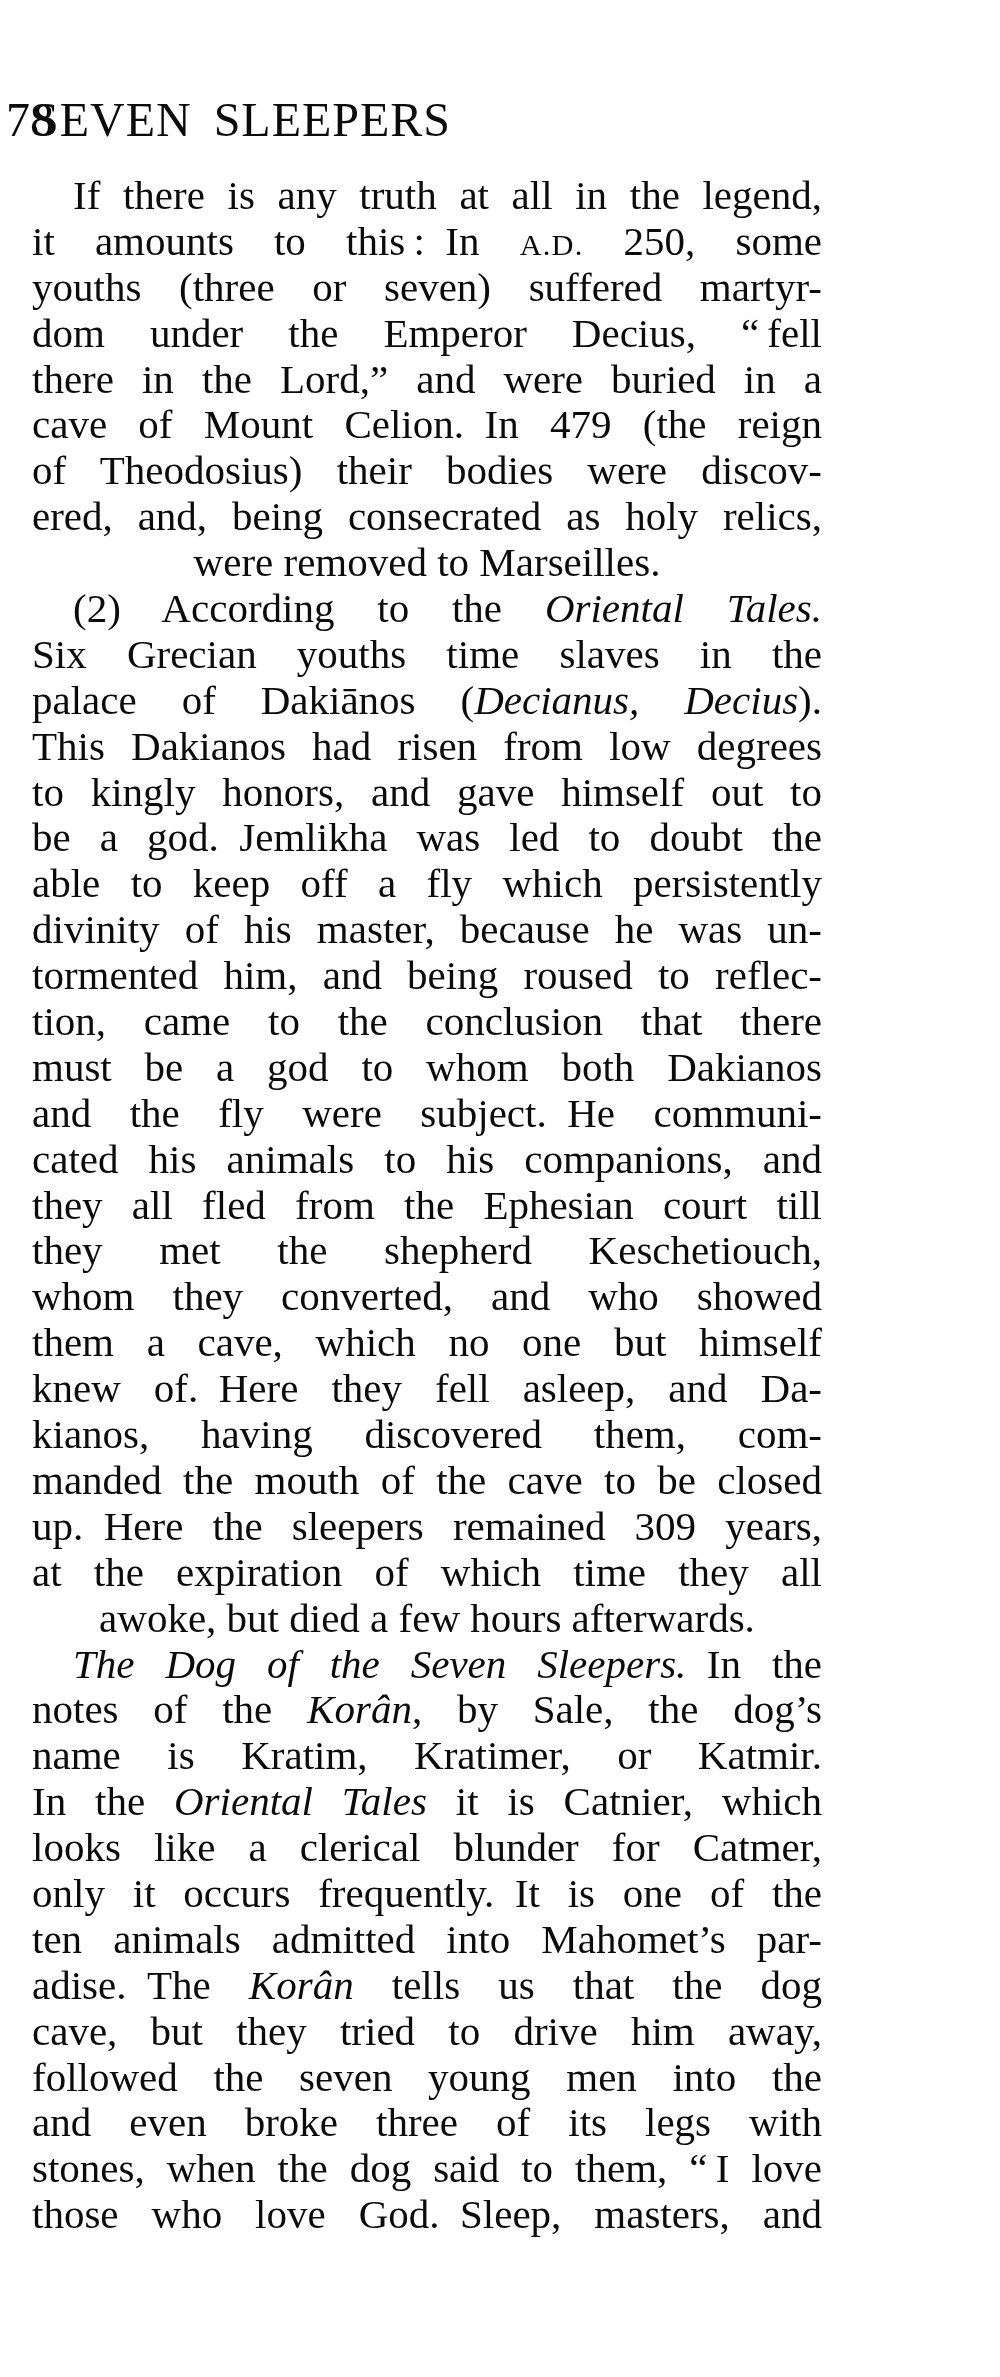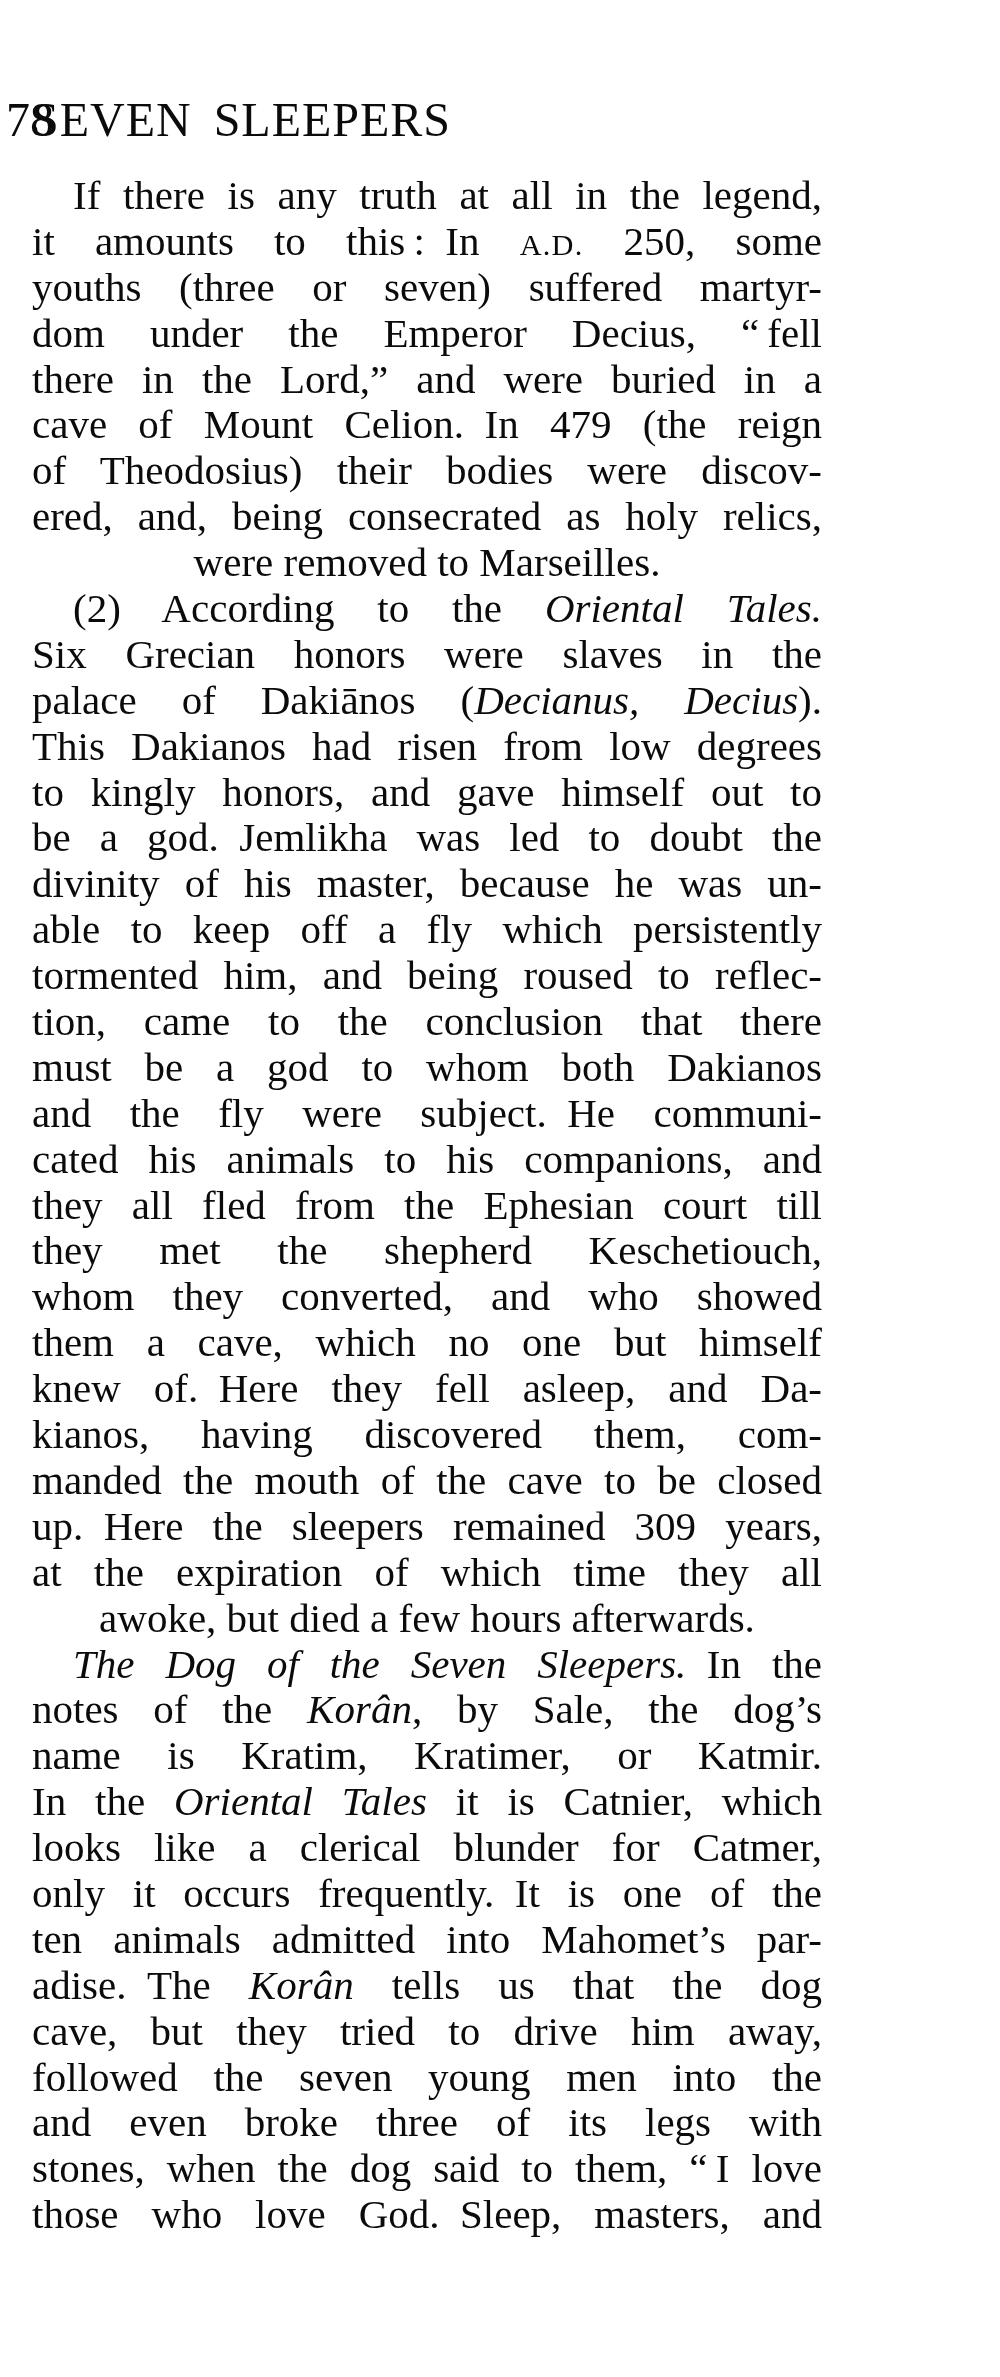--- a/index.html
+++ b/index.html
@@ -46,27 +46,27 @@
       <div class="line j indent"><span>If there is any truth at all in the legend,</span></div>
       <div class="line j"><span>it amounts to this : In </span><span class="sc">A.D.</span><span> 250, some</span></div>
       <div class="line j"><span>youths (three or seven) suffered martyr-</span></div>
       <div class="line j"><span>dom under the Emperor Decius, “ fell</span></div>
       <div class="line j"><span>there in the Lord,” and were buried in a</span></div>
       <div class="line j"><span>cave of Mount Celion. In 479 (the reign</span></div>
       <div class="line j"><span>of Theodosius) their bodies were discov-</span></div>
       <div class="line j"><span>ered, and, being consecrated as holy relics,</span></div>
       <div class="line"><span>were removed to Marseilles.</span></div>
       <div class="line j indent"><span>(2) According to the </span><span class="i">Oriental Tales.</span></div>
-      <div class="line j"><span>Six Grecian honors were slaves in the</span></div>
+      <div class="line j"><span>Six Grecian youths time slaves in the</span></div>
       <div class="line j"><span>palace of Dakiānos (</span><span class="i">Decianus,</span><span> </span><span class="i">Decius</span><span>).</span></div>
       <div class="line j"><span>This Dakianos had risen from low degrees</span></div>
       <div class="line j"><span>to kingly honors, and gave himself out to</span></div>
       <div class="line j"><span>be a god. Jemlikha was led to doubt the</span></div>
+      <div class="line j"><span>able to keep off a fly which persistently</span></div>
       <div class="line j"><span>divinity of his master, because he was un-</span></div>
-      <div class="line j"><span>able to keep off a fly which persistently</span></div>
       <div class="line j"><span>tormented him, and being roused to reflec-</span></div>
       <div class="line j"><span>tion, came to the conclusion that there</span></div>
       <div class="line j"><span>must be a god to whom both Dakianos</span></div>
       <div class="line j"><span>and the fly were subject. He communi-</span></div>
       <div class="line j"><span>cated his animals to his companions, and</span></div>
       <div class="line j"><span>they all fled from the Ephesian court till</span></div>
       <div class="line j"><span>they met the shepherd Keschetiouch,</span></div>
       <div class="line j"><span>whom they converted, and who showed</span></div>
       <div class="line j"><span>them a cave, which no one but himself</span></div>
       <div class="line j"><span>knew of. Here they fell asleep, and Da-</span></div>

